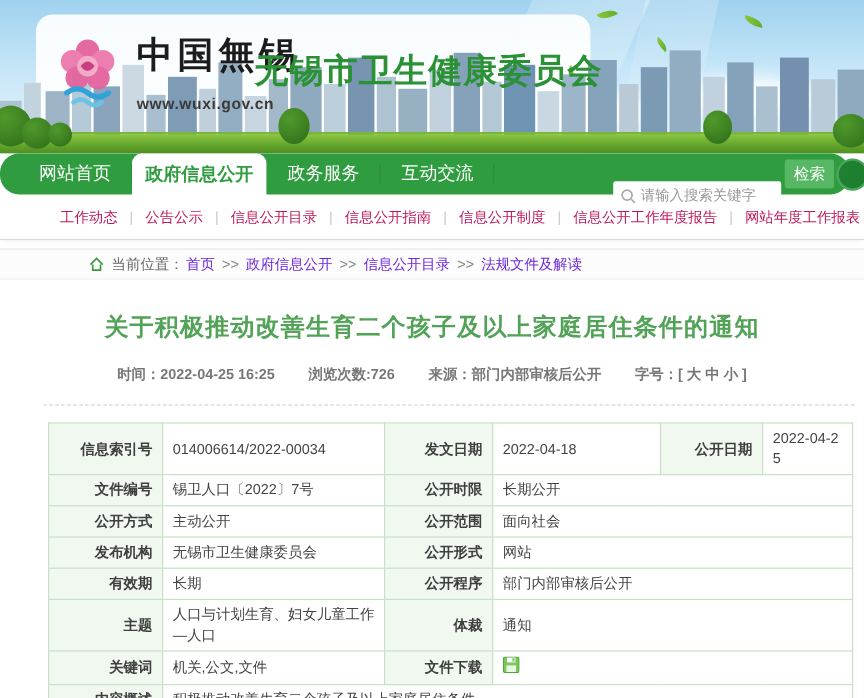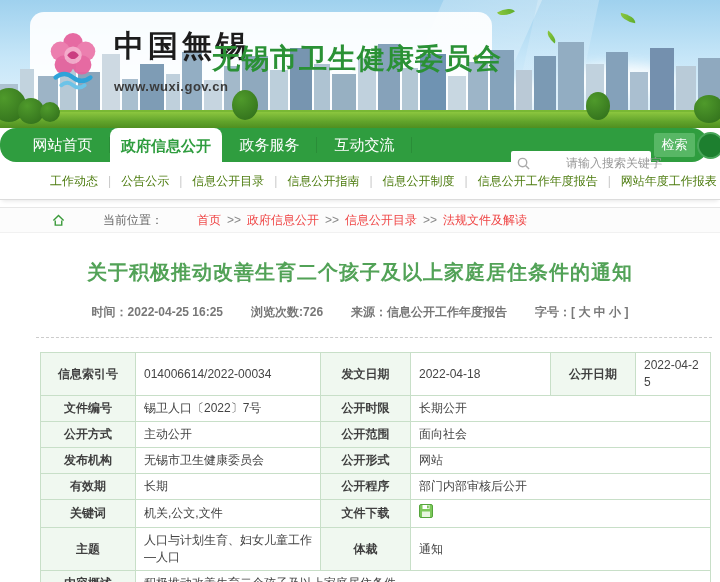--- a/index.html
+++ b/index.html
@@ -39,59 +39,59 @@
   
   .navbar { position:relative; width:708px; height:34px; background:#2f9d3f; z-index:5;border-radius:16px; }
   .nav-tabs { display:flex; align-items:flex-start; height:34px; padding-left:15px; }
   .nav-item { width:95px; text-align:center; line-height:34px; font-size:15px; color:#fff;
     cursor:pointer; position:relative; }
   .nav-item:not(.active)::after { content:""; position:absolute; right:0; top:9px; bottom:9px;
     width:1px; background:rgba(0,0,0,.10); }
   .nav-item.active { width:112px; height:38px; background:#fff; color:#2f9d3f;
     border-radius:8px 8px 0 0; font-weight:bold; line-height:36px; }
   .search-box { position:absolute; right:57px; top:23px; width:140px; height:24px; background:#fff;
-    border-radius:2px; display:flex; align-items:center;gap:32px; }
+    border-radius:2px; display:flex; align-items:center; }
   .search-box svg { margin:0 4px 0 6px; flex:none; }
   .search-input { border:none; outline:none; width:104px; font-size:12px; color:#333; background:transparent; }
   .search-input::placeholder { color:#999; }
   .search-btn { position:absolute; right:13px; top:5px; width:41px; height:24px; border:none;
     background:#58b765; color:#fff; font-size:13px; border-radius:2px; cursor:pointer;
     font-family:inherit; }
   .nav-circle { position:absolute; right:-16px; top:4px; width:27px; height:27px; border-radius:50%;
     background:#1d7f2f; border:2px solid #49a65a; cursor:pointer; }
 
   
   .submenu { height:38px; line-height:38px; padding-left:50px; font-size:12px; color:#444;
     border-bottom:1px solid #dcdcdc; box-shadow:0 3px 4px -2px rgba(0,0,0,.10);
     background:#fff; white-space:nowrap; position:relative; z-index:4; }
-  .sm-link { color:#4d7c0f; text-decoration:none; cursor:pointer;margin-top:44px; }
+  .sm-link { color:#be185d; text-decoration:none; cursor:pointer;margin-top:44px; }
   .sm-sep { color:#c9c9c9; margin:0 10px; }
 
   
   .crumb-wrap { margin-top:7px; height:26px; background:#fcfcfc; border-top:1px solid #e7e7e7;
-    border-bottom:1px solid #f1f1f1; display:flex; align-items:center; padding-left:52px;
-    font-size:12px; color:#666;gap:32px; }
+    border-bottom:1px solid #f1f1f1; display:flex; align-items:center; padding-left:74px;
+    font-size:12px; color:#666; }
   .crumb-wrap svg { margin-right:6px; }
-  .crumb-link { color:#ef4444; cursor:pointer; margin:0 2px; }
+  .crumb-link { color:#6d28d9; cursor:pointer; margin:0 2px; }
   .crumb-sep { color:#888; margin:0 4px; }
 
   
   .article-title { margin-top:26px; text-align:center; font-size:20px; font-weight:bold;
     color:#52a257; letter-spacing:1px; }
   .article-meta { margin-top:18px; text-align:center; font-size:12px; color:#777; }
   .article-meta span { margin:0 14px;font-weight:bold; }
   .meta-fontsize { cursor:pointer; }
   .dashed-sep { margin:16px 8px 0 36px; border-bottom:1px dashed #ccc; height:0; }
 
   
   table.info { margin:14px 0 0 40px; width:670px; border-collapse:collapse; table-layout:fixed;
     font-size:12px; }
   table.info td { border:1px solid #c8dfc8; padding:4px 8px; height:17px; line-height:17px;
     color:#444; word-break:break-all; }
-  table.info td.label { background:#f0f8f0; text-align:center; font-weight:bold; color:#3f3f3f; }
+  table.info td.label { background:#f0f8f0; text-align:right; font-weight:bold; color:#3f3f3f; }
   .floppy { display:inline-block; line-height:0; cursor:pointer; }
 </style>
 </head>
 <body>
 
 <div class="banner">
   <div class="banner-panel"></div>
   <div class="sunray r1"></div>
   <div class="sunray r2"></div>
   <div class="cloud" style="right:40px; bottom:30px; width:120px; height:34px;"></div>
@@ -190,21 +190,21 @@
 <div class="crumb-wrap">
   <svg width="13" height="13" viewBox="0 0 14 14">
     <path d="M1.5 7 L7 1.5 L12.5 7" fill="none" stroke="#3a9a3a" stroke-width="1.5"></path>
     <path d="M3.5 7 V12 H10.5 V7" fill="none" stroke="#3a9a3a" stroke-width="1.5"></path>
   </svg>
   <span>当前位置：</span>
   <span id="crumb-items"><span class="crumb-link">首页</span><span class="crumb-sep">&gt;&gt;</span><span class="crumb-link">政府信息公开</span><span class="crumb-sep">&gt;&gt;</span><span class="crumb-link">信息公开目录</span><span class="crumb-sep">&gt;&gt;</span><span class="crumb-link">法规文件及解读</span></span>
 </div>
 
 <div class="article-title">关于积极推动改善生育二个孩子及以上家庭居住条件的通知</div>
-<div class="article-meta"><span>时间：2022-04-25 16:25</span><span>浏览次数:726</span><span>来源：信息公开工作年度报告</span><span class="meta-fontsize">字号：[ 大 中 小 ]</span></div>
+<div class="article-meta"><span>时间：2022-04-25 16:25</span><span>浏览次数:726</span><span>来源：部门内部审核后公开</span><span class="meta-fontsize">字号：[ 大 中 小 ]</span></div>
 <div class="dashed-sep"></div>
 
 <table class="info">
   <colgroup>
     <col style="width:95px">
       <col style="width:185px">
       <col style="width:90px">
     <col style="width:140px">
       <col style="width:85px">
       <col style="width:75px">
@@ -236,34 +236,34 @@
         <td class="label">公开形式</td>
         <td class="value" colspan="3">网站</td>
       </tr>
       <tr>
         <td class="label">有效期</td>
         <td class="value">长期</td>
         <td class="label">公开程序</td>
         <td class="value" colspan="3">部门内部审核后公开</td>
       </tr>
       <tr>
+        <td class="label">主题</td>
+        <td class="value">人口与计划生育、妇女儿童工作—人口</td>
+        <td class="label">体裁</td>
+        <td class="value" colspan="3">通知</td>
+      </tr>
+      <tr>
         <td class="label">关键词</td>
         <td class="value">机关,公文,文件</td>
         <td class="label">文件下载</td>
         <td class="value" colspan="3"><span class="floppy"><svg width="14" height="14" viewBox="0 0 14 14">
               <rect x="0.5" y="0.5" width="13" height="13" rx="1.5" fill="#7cc85a" stroke="#55a53c"></rect>
               <rect x="3.5" y="1" width="7" height="4" fill="#fff"></rect>
               <rect x="8" y="1.5" width="1.8" height="2.8" fill="#7cc85a"></rect>
               <rect x="3" y="7.5" width="8" height="5.5" fill="#e9f6e0"></rect>
             </svg></span></td>
       </tr>
       <tr>
-        <td class="label">主题</td>
-        <td class="value">人口与计划生育、妇女儿童工作—人口</td>
-        <td class="label">体裁</td>
-        <td class="value" colspan="3">通知</td>
-      </tr>
-      <tr>
         <td class="label">内容概述</td>
         <td class="value" colspan="5">积极推动改善生育二个孩子及以上家庭居住条件</td>
       </tr>
     </tbody>
 </table>
 
 </body></html>

